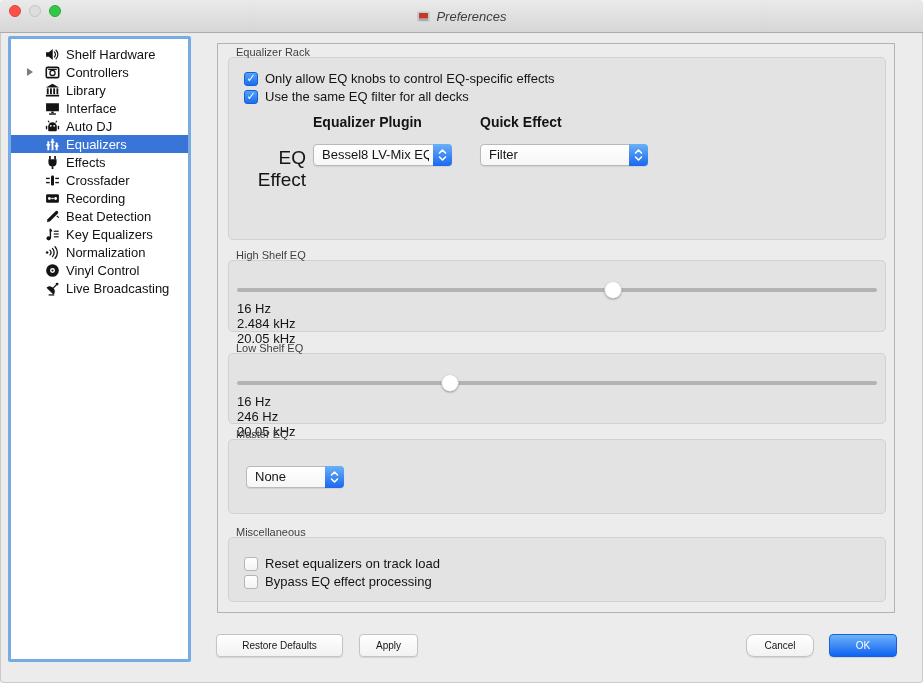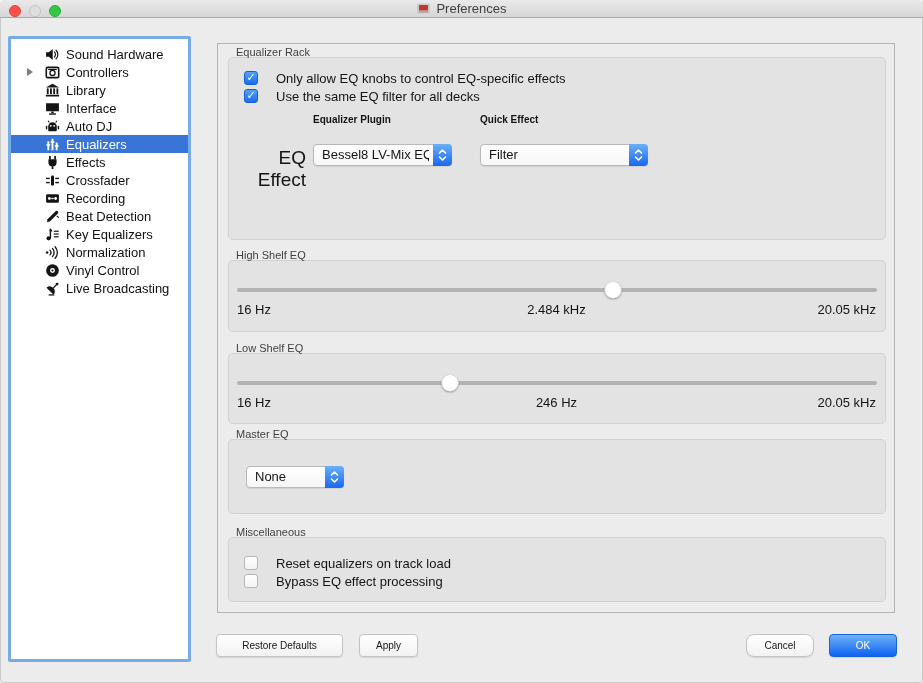--- a/index.html
+++ b/index.html
@@ -7,23 +7,24 @@
   body { font-family:"Liberation Sans", sans-serif; -webkit-font-smoothing:antialiased; }
 
   .window {
     position:relative; width:923px; height:683px;
     background:#ececec; border-radius:5px 5px 4px 4px; overflow:hidden;
     box-shadow: inset 0 0 0 1px rgba(0,0,0,0.14);
   }
 
   
   .titlebar {
-    position:absolute; left:0; top:0; right:0; height:18px;
+    position:absolute; left:0; top:0; right:0; height:33px;
     background:linear-gradient(#eaeaea,#d6d6d6);
     border-bottom:1px solid #ababab;
+    font-style:italic;
   }
   .traffic { position:absolute; top:5px; width:12px; height:12px; border-radius:50%; }
   .tl-close { left:9px;  background:#fb5149; border:1px solid #e0443c; }
   .tl-min   { left:29px; background:#dddddd; border:1px solid #c3c3c3; }
   .tl-zoom  { left:49px; background:#33c748; border:1px solid #27ab35; }
   .title-wrap { display:flex; height:100%; align-items:center; justify-content:center; gap:5px; }
   .app-icon { width:15px; height:15px; display:inline-flex; }
   .win-title { font-size:13px; color:#3e3e3e; }
 
   
@@ -58,37 +59,37 @@
     position:absolute; left:0; right:0; top:11px; bottom:0;
     background:#e3e3e3; border:1px solid #d1d1d1; border-radius:5px;
   }
   .g1 { top:2px;   height:194px; }
   .g2 { top:205px; height:83px;  }
   .g3 { top:298px; height:82px;  }
   .g4 { top:384px; height:86px;  }
   .g5 { top:482px; height:76px;  }
 
   
-  .check-row { position:absolute; left:16px; display:flex; align-items:flex-start; gap:18px; height:15px; }
+  .check-row { position:absolute; left:16px; display:flex; align-items:flex-end; gap:7px; height:15px; }
   .checkbox {
     width:14px; height:14px; border-radius:3px; flex:0 0 14px;
     background:linear-gradient(#ffffff,#f3f3f3); border:1px solid #b5b5b5;
     display:flex; align-items:center; justify-content:center;
   }
   .checkbox.checked {
     background:linear-gradient(#55a4f7,#1a6cf2); border:1px solid #1560d3;
   }
   .checkbox.checked::after {
     content:"\2713"; color:#fff; font-size:11px; font-weight:bold; line-height:1;
     font-family:"DejaVu Sans", sans-serif; margin-top:-1px;
   }
   .check-label { font-size:13px; color:#141414; white-space:nowrap; }
 
   
-  .col-header { position:absolute; top:68px; font-size:10px; font-weight:bold; color:#141414; }
+  .col-header { position:absolute; top:68px; font-size:14px; font-weight:bold; color:#141414; }
   .hdr-plugin { left:85px; }
   .hdr-quick  { left:252px; }
   .eq-row-label { position:absolute; top:101px; left:0; width:78px; text-align:right; font-size:19px; color:#141414; }
 
   .dropdown {
     position:absolute; height:22px; border-radius:4px;
     background:linear-gradient(#ffffff,#f6f6f6);
     border:1px solid #b9b9b9; box-shadow:0 1px 1px rgba(0,0,0,0.08);
   }
   .dd-text {
@@ -111,21 +112,21 @@
     position:absolute; top:39px; left:9px; width:640px; height:4px;
     background:#b3b3b3; border-radius:2px;
   }
   .slider-handle {
     position:absolute; top:50%; width:17px; height:17px; border-radius:50%;
     background:#ffffff; transform:translate(-50%,-50%);
     box-shadow:0 1px 2px rgba(0,0,0,0.35), inset 0 0 0 0.5px #c9c9c9;
   }
   .slider-labels {
     position:absolute; top:52px; left:9px; right:10px; height:16px;
-    display:flex; align-items:flex-end; font-size:13px; color:#141414;
+    display:flex; align-items:flex-start; font-size:13px; color:#141414;flex-direction:column;
   }
   .sl-min { flex:1; text-align:left; }
   .sl-val { flex:1; text-align:center; }
   .sl-max { flex:1; text-align:right; }
 
   
   .btn {
     position:absolute; top:634px; height:23px; border-radius:4px;
     background:linear-gradient(#ffffff,#f2f2f2); border:1px solid #c4c4c4;
     box-shadow:0 1px 1px rgba(0,0,0,0.10);
@@ -163,21 +164,21 @@
 
   <div class="sidebar">
     <div class="side-list">
         <div class="side-item">
           <span class="side-icon">
             <svg viewBox="0 0 14 14" fill="currentColor">
               <path d="M1 5h2.6L7.2 1.8v10.4L3.6 9H1z"></path>
               <path d="M8.7 4.6a3.3 3.3 0 010 4.8M10.3 3a5.6 5.6 0 010 8" fill="none" stroke="currentColor" stroke-width="1.1" stroke-linecap="round"></path>
             </svg>
           </span>
-          <span class="side-label">Sound Hardware</span>
+          <span class="side-label">Shelf Hardware</span>
         </div>
         <div class="side-item">
           <span class="disclosure"></span>
           <span class="side-icon">
             <svg viewBox="0 0 14 14">
               <rect x="1.2" y="2.2" width="11.6" height="9.6" rx="1.4" fill="none" stroke="currentColor" stroke-width="1.5"></rect>
               <circle cx="7" cy="7.4" r="2.4" fill="none" stroke="currentColor" stroke-width="1.2"></circle>
               <rect x="3" y="3.6" width="8" height="1.1" fill="currentColor"></rect>
             </svg>
           </span>

